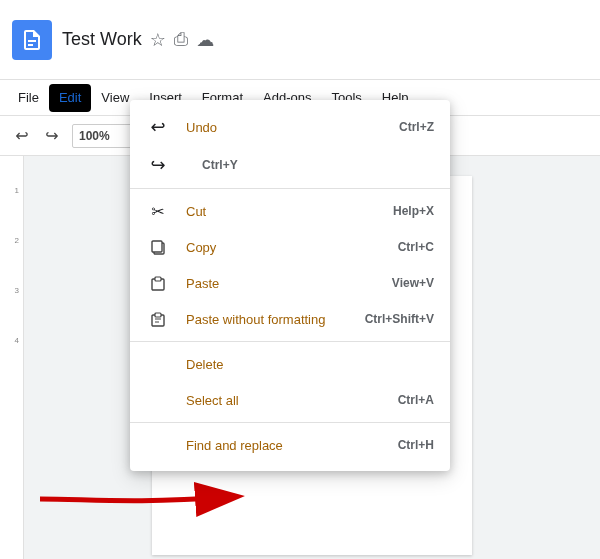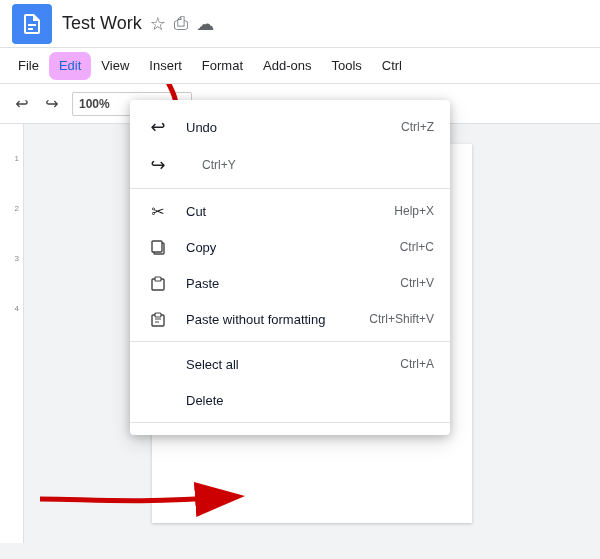--- a/index.html
+++ b/index.html
@@ -8,21 +8,21 @@
       height: 559px;
       background: #f1f3f4;
       font-family: 'Arial', sans-serif;
       overflow: hidden;
       position: relative;
     }
 
     
     .app-bar {
       background: #fff;
-      height: 48px;
+      height: 80px;
       display: flex;
       align-items: center;
       padding: 0 12px;
       border-bottom: 1px solid #e0e0e0;
       position: relative;
       z-index: 1;
     }
     .app-icon {
       width: 40px;
       height: 40px;
@@ -73,23 +73,22 @@
       font-size: 13px;
       color: #202124;
       cursor: pointer;
       border-radius: 4px;
       height: 28px;
       display: flex;
       align-items: center;
       text-align: center;
     }
     .menu-item.active {
-      background: #f0abfc;
+      background: #000000;
       color: #1967d2;
-      border-radius: 7px;
     }
 
     
     .dropdown-menu {
       position: absolute;
       top: 100px;
       left: 130px;
       background: #fff;
       border-radius: 4px;
       box-shadow: 0 2px 10px rgba(0,0,0,0.2), 0 6px 20px rgba(0,0,0,0.15);
@@ -109,27 +108,28 @@
       margin-right: 16px;
       display: flex;
       align-items: center;
       justify-content: center;
       color: #202124;
       font-size: 16px;
       flex-shrink: 0;
     }
     .menu-row .label {
       font-size: 13px;
-      color: #0f172a;
+      color: #a16207;
       flex: 1;
     }
     .menu-row .shortcut {
       font-size: 12px;
       color: #5f6368;
       margin-left: 16px;
+      font-weight: bold;
     }
     .menu-divider {
       height: 1px;
       background: #e0e0e0;
       margin: 4px 0;
     }
 
     
     .toolbar {
       background: #fff;
@@ -245,21 +245,21 @@
 </div>
 
 <div class="menu-bar">
   <div class="menu-item">File</div>
   <div class="menu-item active">Edit</div>
   <div class="menu-item">View</div>
   <div class="menu-item">Insert</div>
   <div class="menu-item">Format</div>
   <div class="menu-item">Add-ons</div>
   <div class="menu-item">Tools</div>
-  <div class="menu-item">Ctrl</div>
+  <div class="menu-item">Help</div>
 </div>
 
 <div class="toolbar">
   <div class="toolbar-btn">↩</div>
   <div class="toolbar-btn">↪</div>
   <div style="width:120px; height:24px; border:1px solid #ccc; border-radius:2px; background:#fff; margin-left:4px; display:flex; align-items:center; padding:0 6px;">
     <span style="font-size:12px; color:#444;font-weight:bold;">100%</span>
     <span style="margin-left:auto; font-size:10px;">▾</span>
   </div>
 </div>
@@ -320,52 +320,57 @@
   </div>
 
   <div class="menu-row">
     <span class="icon">
       <svg width="16" height="16" viewBox="0 0 16 16" fill="none">
         <rect x="2" y="4" width="12" height="11" rx="1" stroke="#444" stroke-width="1.4" fill="white"></rect>
         <rect x="5" y="2" width="6" height="4" rx="1" stroke="#444" stroke-width="1.2" fill="white"></rect>
       </svg>
     </span>
     <span class="label">Paste</span>
-    <span class="shortcut">Ctrl+V</span>
+    <span class="shortcut">View+V</span>
   </div>
 
   <div class="menu-row">
     <span class="icon">
       <svg width="16" height="16" viewBox="0 0 16 16" fill="none">
         <rect x="2" y="4" width="12" height="11" rx="1" stroke="#444" stroke-width="1.4" fill="white"></rect>
         <rect x="5" y="2" width="6" height="4" rx="1" stroke="#444" stroke-width="1.2" fill="white"></rect>
         <line x1="5" y1="8" x2="11" y2="8" stroke="#444" stroke-width="1"></line>
         <line x1="5" y1="11" x2="9" y2="11" stroke="#444" stroke-width="1"></line>
       </svg>
     </span>
     <span class="label">Paste without formatting</span>
     <span class="shortcut">Ctrl+Shift+V</span>
   </div>
 
   <div class="menu-divider"></div>
 
   <div class="menu-row">
     <span class="icon"></span>
+    <span class="label">Delete</span>
+    <span class="shortcut"></span>
+  </div>
+
+  <div class="menu-row">
+    <span class="icon"></span>
     <span class="label">Select all</span>
     <span class="shortcut">Ctrl+A</span>
   </div>
 
+  <div class="menu-divider"></div>
+
   <div class="menu-row">
     <span class="icon"></span>
-    <span class="label">Delete</span>
-    <span class="shortcut"></span>
-  </div>
-
-  <div class="menu-divider"></div>
-
+    <span class="label">Find and replace</span>
+    <span class="shortcut">Ctrl+H</span>
+  </div>
 
 </div>
 
 <svg class="arrow arrow-up" style="position:absolute; top:50px; left:142px; width:70px; height:65px;" viewBox="0 0 70 65">
   <defs>
     <marker id="arrowhead-up" markerWidth="10" markerHeight="7" refX="3" refY="3.5" orient="auto">
       <polygon points="0 0, 10 3.5, 0 7" fill="#cc0000"></polygon>
     </marker>
   </defs>
   <path d="M 35 62 C 35 40, 20 30, 20 10" stroke="#cc0000" stroke-width="5" fill="none" marker-end="url(#arrowhead-up)"></path>

